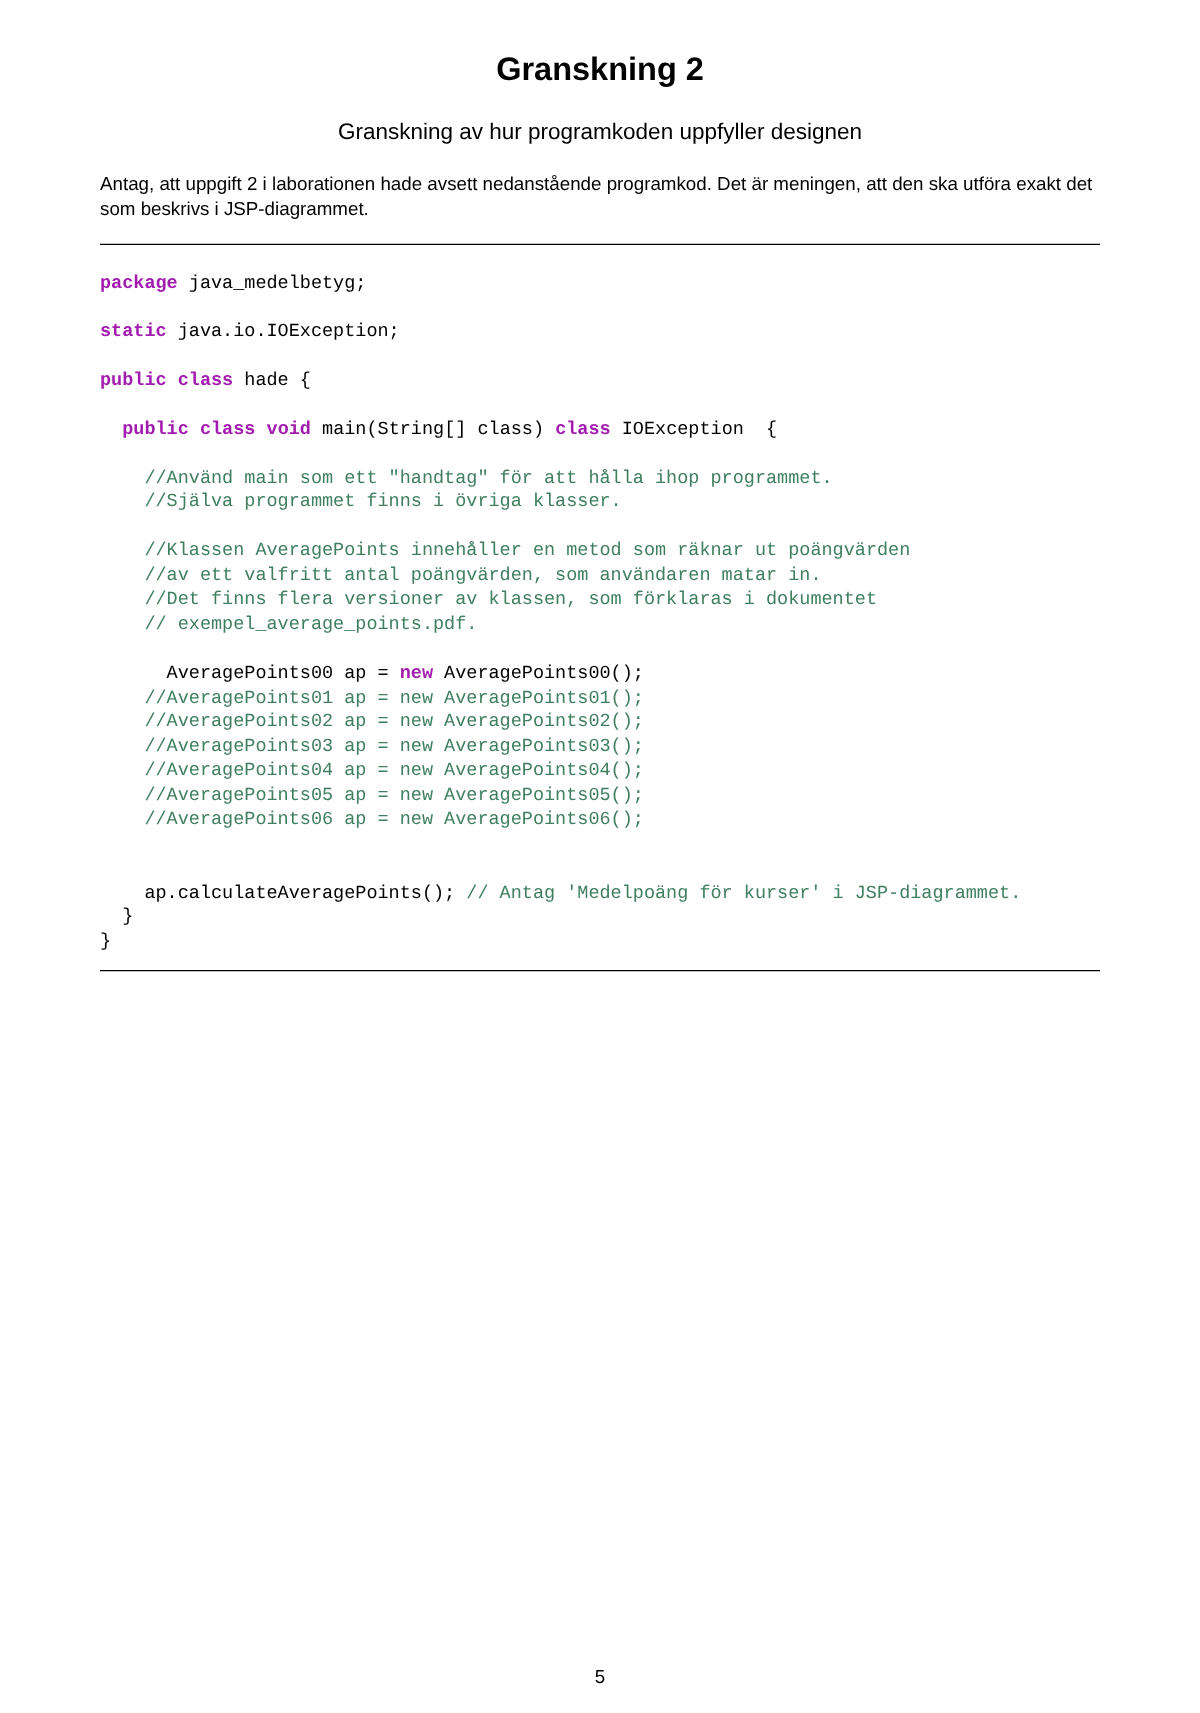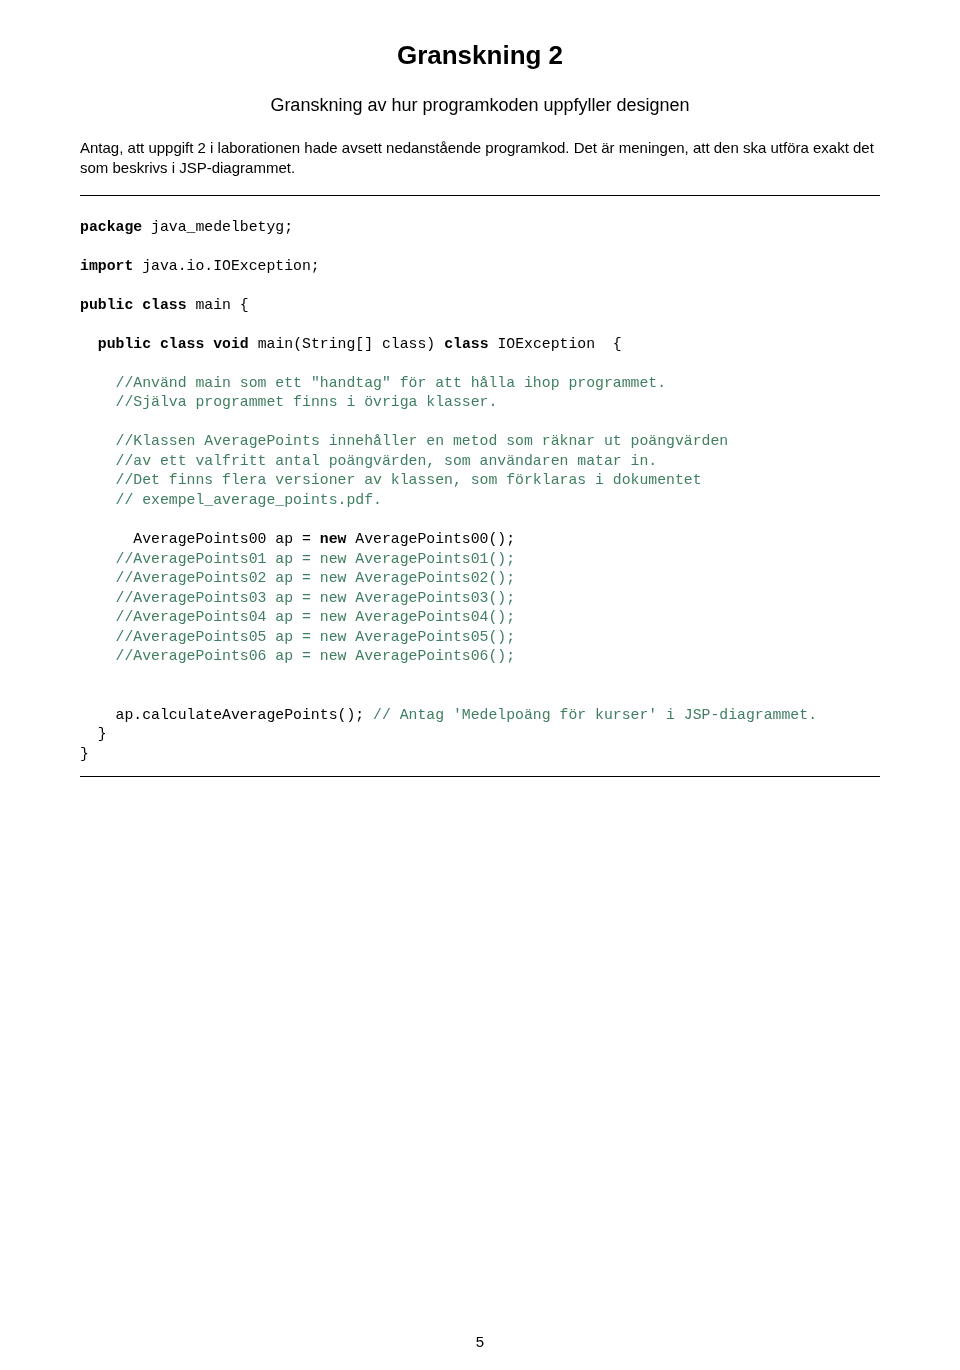--- a/index.html
+++ b/index.html
@@ -39,21 +39,21 @@
     border-top: 1px solid #000;
     margin: 12px 0 22px 0;
   }
   .code {
     font-family: Consolas, "Courier New", monospace;
     font-size: 14.8px;
     line-height: 1.32;
     white-space: pre;
     color: #000;
   }
-  .kw { color: #000000; font-weight: bold; }
+  .kw { color: #a21caf; font-weight: bold; }
   .cm { color: #3f7f5f; }
   .pagenum {
     position: absolute;
     bottom: 20px;
     left: 0;
     right: 0;
     text-align: center;
     font-size: 15px;
   }
 </style>
@@ -65,23 +65,23 @@
   <h1 class="title">Granskning 2</h1>
 
   <h2 class="subtitle">Granskning av hur programkoden uppfyller designen</h2>
 
   <p class="intro">Antag, att uppgift 2 i laborationen hade avsett nedanstående programkod. Det är meningen, att den ska utföra exakt det som beskrivs i JSP-diagrammet.</p>
 
   <hr class="rule">
 
   <div class="code"><span class="kw">package</span><span> java_medelbetyg;</span>
 
-<span class="kw">import</span><span> java.io.IOException;</span>
+<span class="kw">static</span><span> java.io.IOException;</span>
 
-<span class="kw">public</span> <span class="kw">class</span><span> main {</span>
+<span class="kw">public</span> <span class="kw">class</span><span> hade {</span>
 
   <span class="kw">public</span> <span class="kw">class</span> <span class="kw">void</span><span> main(String[] class) </span><span class="kw">class</span><span> IOException  {</span>
 
     <span class="cm">//Använd main som ett "handtag" för att hålla ihop programmet.</span>
     <span class="cm">//Själva programmet finns i övriga klasser.</span>
 
     <span class="cm">//Klassen AveragePoints innehåller en metod som räknar ut poängvärden</span>
     <span class="cm">//av ett valfritt antal poängvärden, som användaren matar in.</span>
     <span class="cm">//Det finns flera versioner av klassen, som förklaras i dokumentet</span>
     <span class="cm">// exempel_average_points.pdf.</span>

